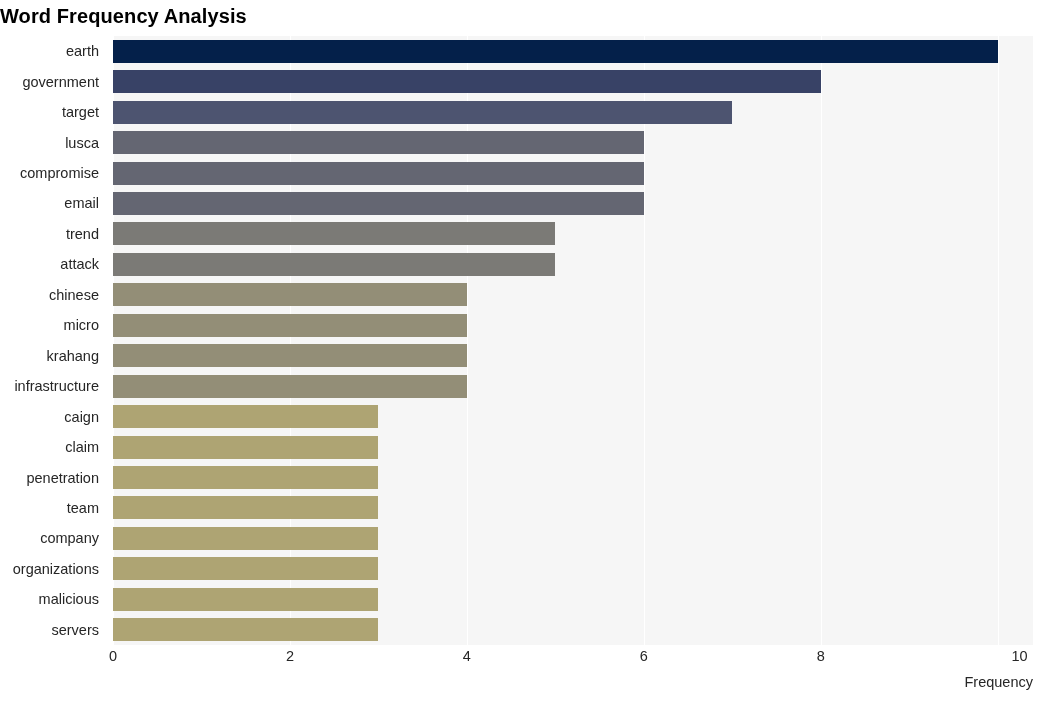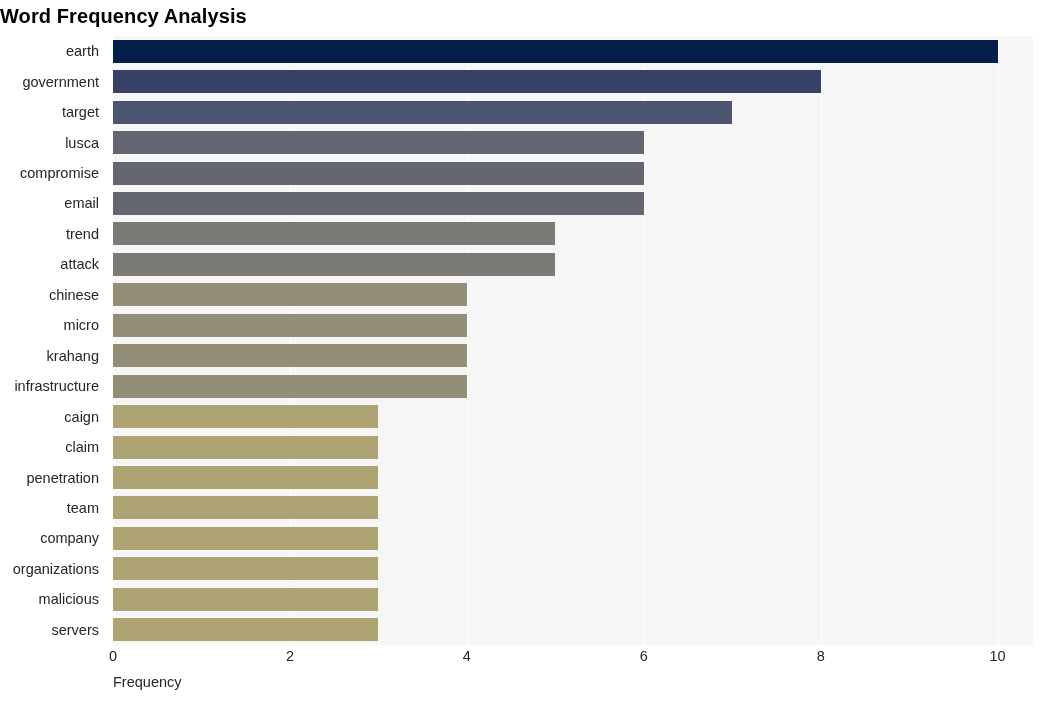--- a/index.html
+++ b/index.html
@@ -103,21 +103,21 @@
     margin-left: -30px;
     text-align: center;
     font-size: 14.5px;
     color: #262626;
   }
   #x-axis-title {
     position: absolute;
     left: 113px;
     top: 674px;
     width: 920px;
-    text-align: left;
+    text-align: right;
     font-size: 14.5px;
     color: #262626;
   }
 </style>
 </head>
 <body>
 
 <div id="figure">
 
   <div id="chart-title">Word Frequency Analysis</div>
@@ -217,18 +217,18 @@
       <div class="y-tick-label" style="top: 555.325px; padding-right: 7px;">malicious</div>
       <div class="y-tick-label" style="top: 585.775px; padding-right: 7px;">servers</div>
     </div>
 
   <div id="x-axis-labels">
       <div class="x-tick-label" style="left: 113px;">0</div>
       <div class="x-tick-label" style="left: 289.923px;">2</div>
       <div class="x-tick-label" style="left: 466.846px;">4</div>
       <div class="x-tick-label" style="left: 643.769px;">6</div>
       <div class="x-tick-label" style="left: 820.692px;">8</div>
-      <div class="x-tick-label" style="left: 997.615px;">10</div>
+      <div class="x-tick-label" style="left: 997.615px; text-align: right;">10</div>
     </div>
 
   <div id="x-axis-title">Frequency</div>
 
 </div>
 
 </body></html>

